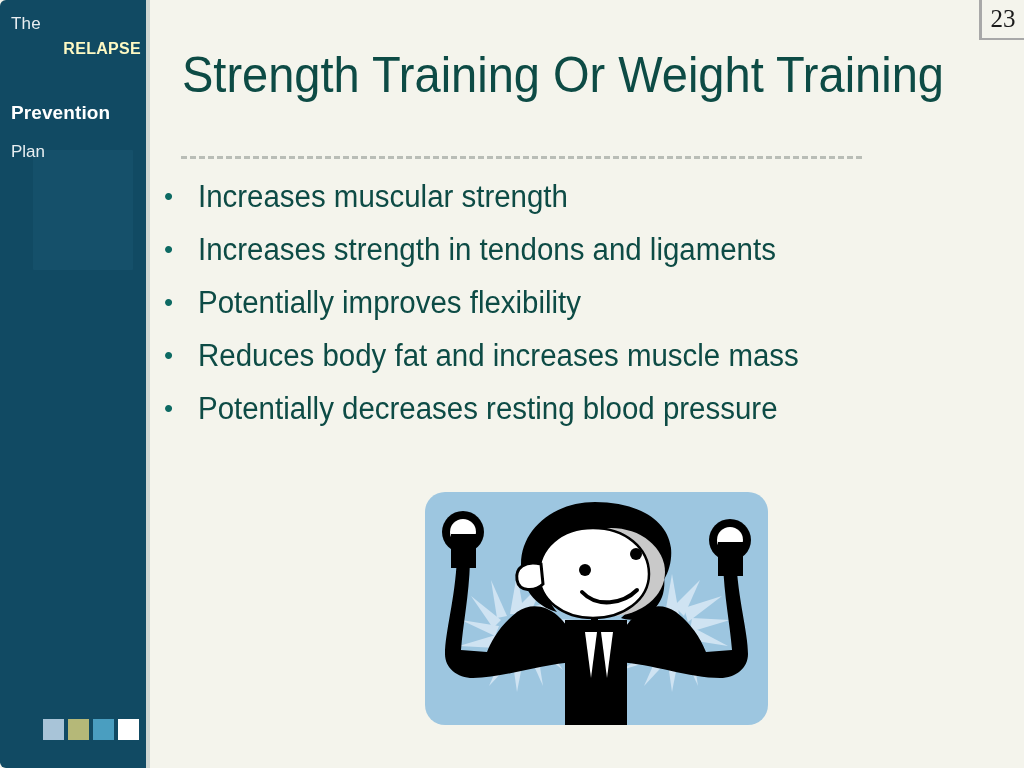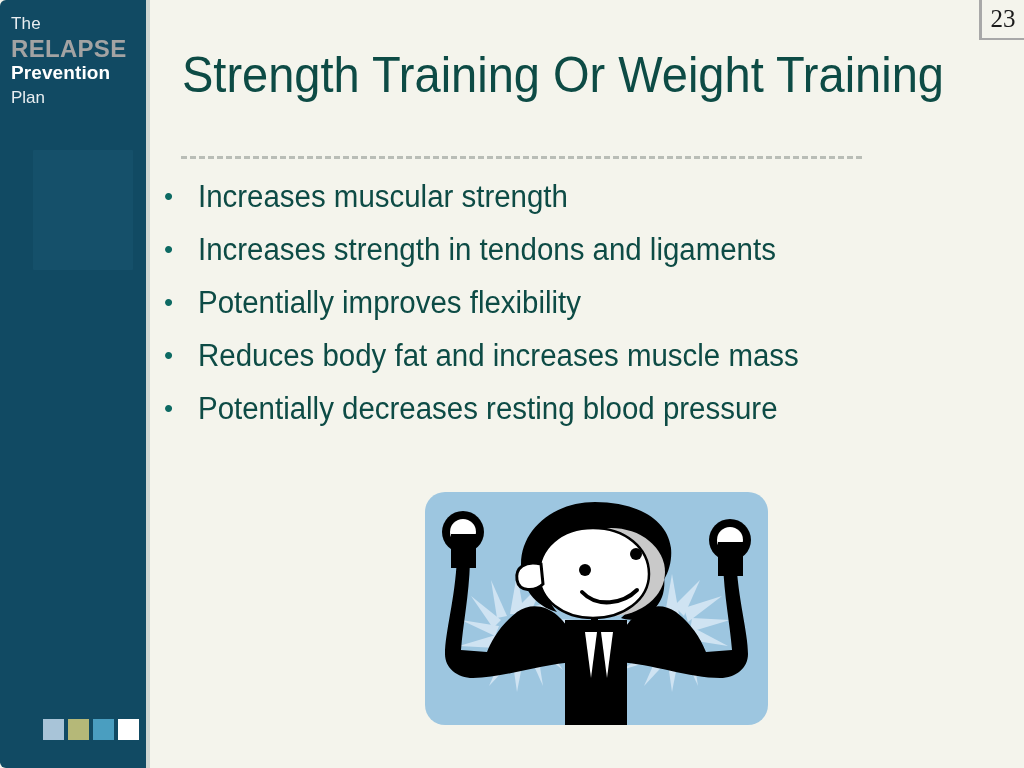--- a/index.html
+++ b/index.html
@@ -18,29 +18,30 @@
   .sidebar-watermark{
     position:absolute;left:33px;top:150px;width:100px;height:120px;
     background:#15506a;border-radius:1px;
   }
   .brand{position:absolute;left:11px;top:14px;width:130px;color:#ffffff;}
   .brand-the{
     font-size:17px;line-height:20px;font-weight:400;color:#e9eef1;
     letter-spacing:.2px;
   }
   .brand-relapse{
-    font-size:24px;line-height:26px;font-weight:700;letter-spacing:.3px;
-    color:#a3a3a3;margin-top:2px;
+    font-size:16px;line-height:26px;font-weight:700;letter-spacing:.3px;
+    color:#fef9c3;margin-top:2px;text-align:right;
   }
   .brand-prevention{
     font-size:19px;line-height:22px;font-weight:700;letter-spacing:.1px;
     color:#ffffff;
+    margin-top:40px;
   }
   .brand-plan{
-    font-size:17px;line-height:20px;font-weight:400;color:#e9eef1;margin-top:4px;
+    font-size:17px;line-height:20px;font-weight:400;color:#e9eef1;margin-top:18px;
   }
 
   .swatches{position:absolute;left:43px;bottom:28px;display:flex;gap:4px;}
   .swatch{width:21px;height:21px;display:block;}
 
   
   .sidebar-edge{
     position:absolute;left:146px;top:0;width:4px;height:768px;
     background:#cfd6d2;
   }

